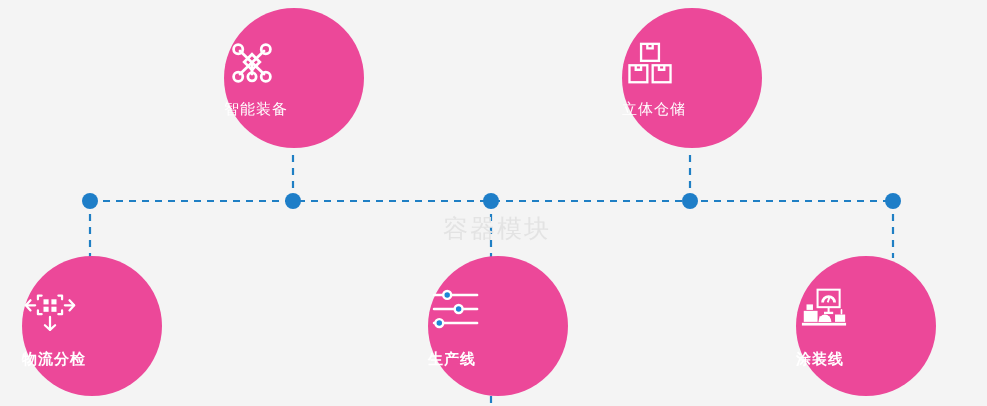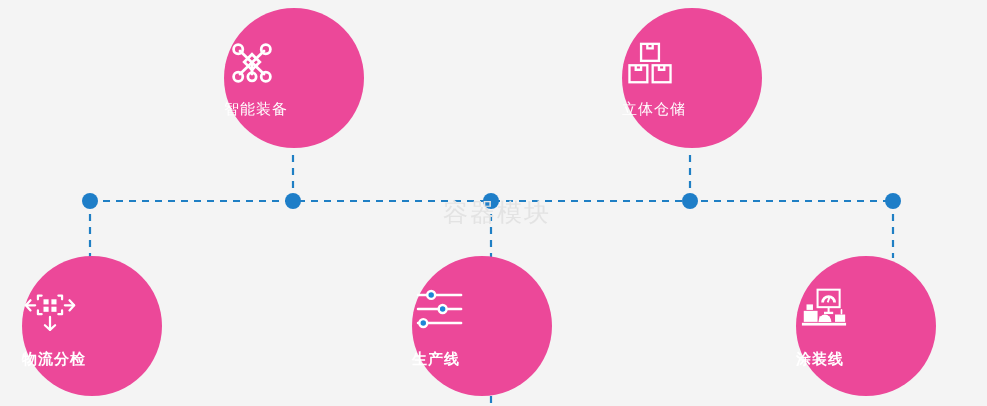--- a/index.html
+++ b/index.html
@@ -24,21 +24,21 @@
     left: 0;
     top: 0;
     width: 987px;
     height: 406px;
   }
   svg.layer { display: block; }
 
   .watermark {
     position: absolute;
     left: 443px;
-    top: 196px;
+    top: 212px;
     font-size: 25px;
     letter-spacing: 2px;
     color: #e3e3e3;
     font-family: "DejaVu Sans", "Liberation Sans", sans-serif;
     white-space: nowrap;
     user-select: none;
   }
 
   .node-circle {
     position: absolute;
@@ -68,21 +68,21 @@
     font-family: "DejaVu Sans", "Liberation Sans", sans-serif;
     white-space: nowrap;
   }
   
   .node-circle.bottom .icon-wrap { margin-top: 28px; }
   .node-circle.bottom .label { margin-top: 16px; font-weight: bold; }
 
   .c-smart     { left: 224px; top: 8px; }
   .c-warehouse { left: 622px; top: 8px; }
   .c-sorting   { left: 22px;  top: 256px; }
-  .c-prodline  { left: 412px; top: 256px; }
+  .c-prodline  { left: 428px; top: 256px; }
   .c-painting  { left: 796px; top: 256px; }
 </style>
 </head>
 <body>
 
 <div id="stage">
 
   <svg class="layer" viewBox="0 0 987 406" width="987" height="406" xmlns="http://www.w3.org/2000/svg">
     <g stroke="#1f7fc4" stroke-width="2.2" fill="none" stroke-dasharray="7 6" stroke-linecap="butt">
 

